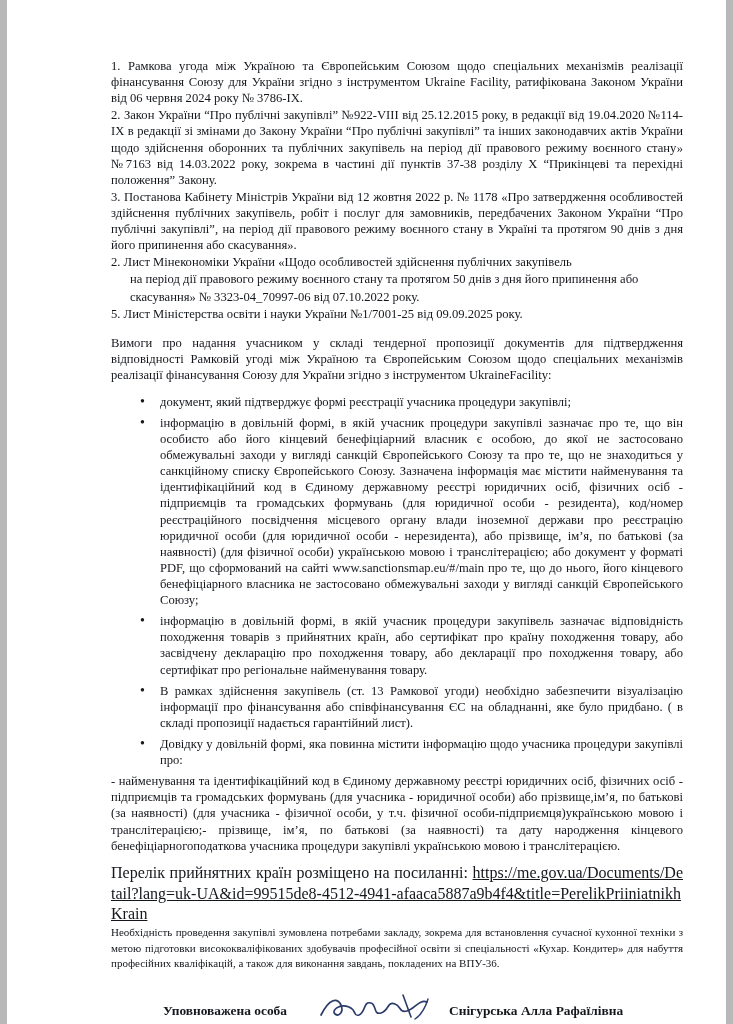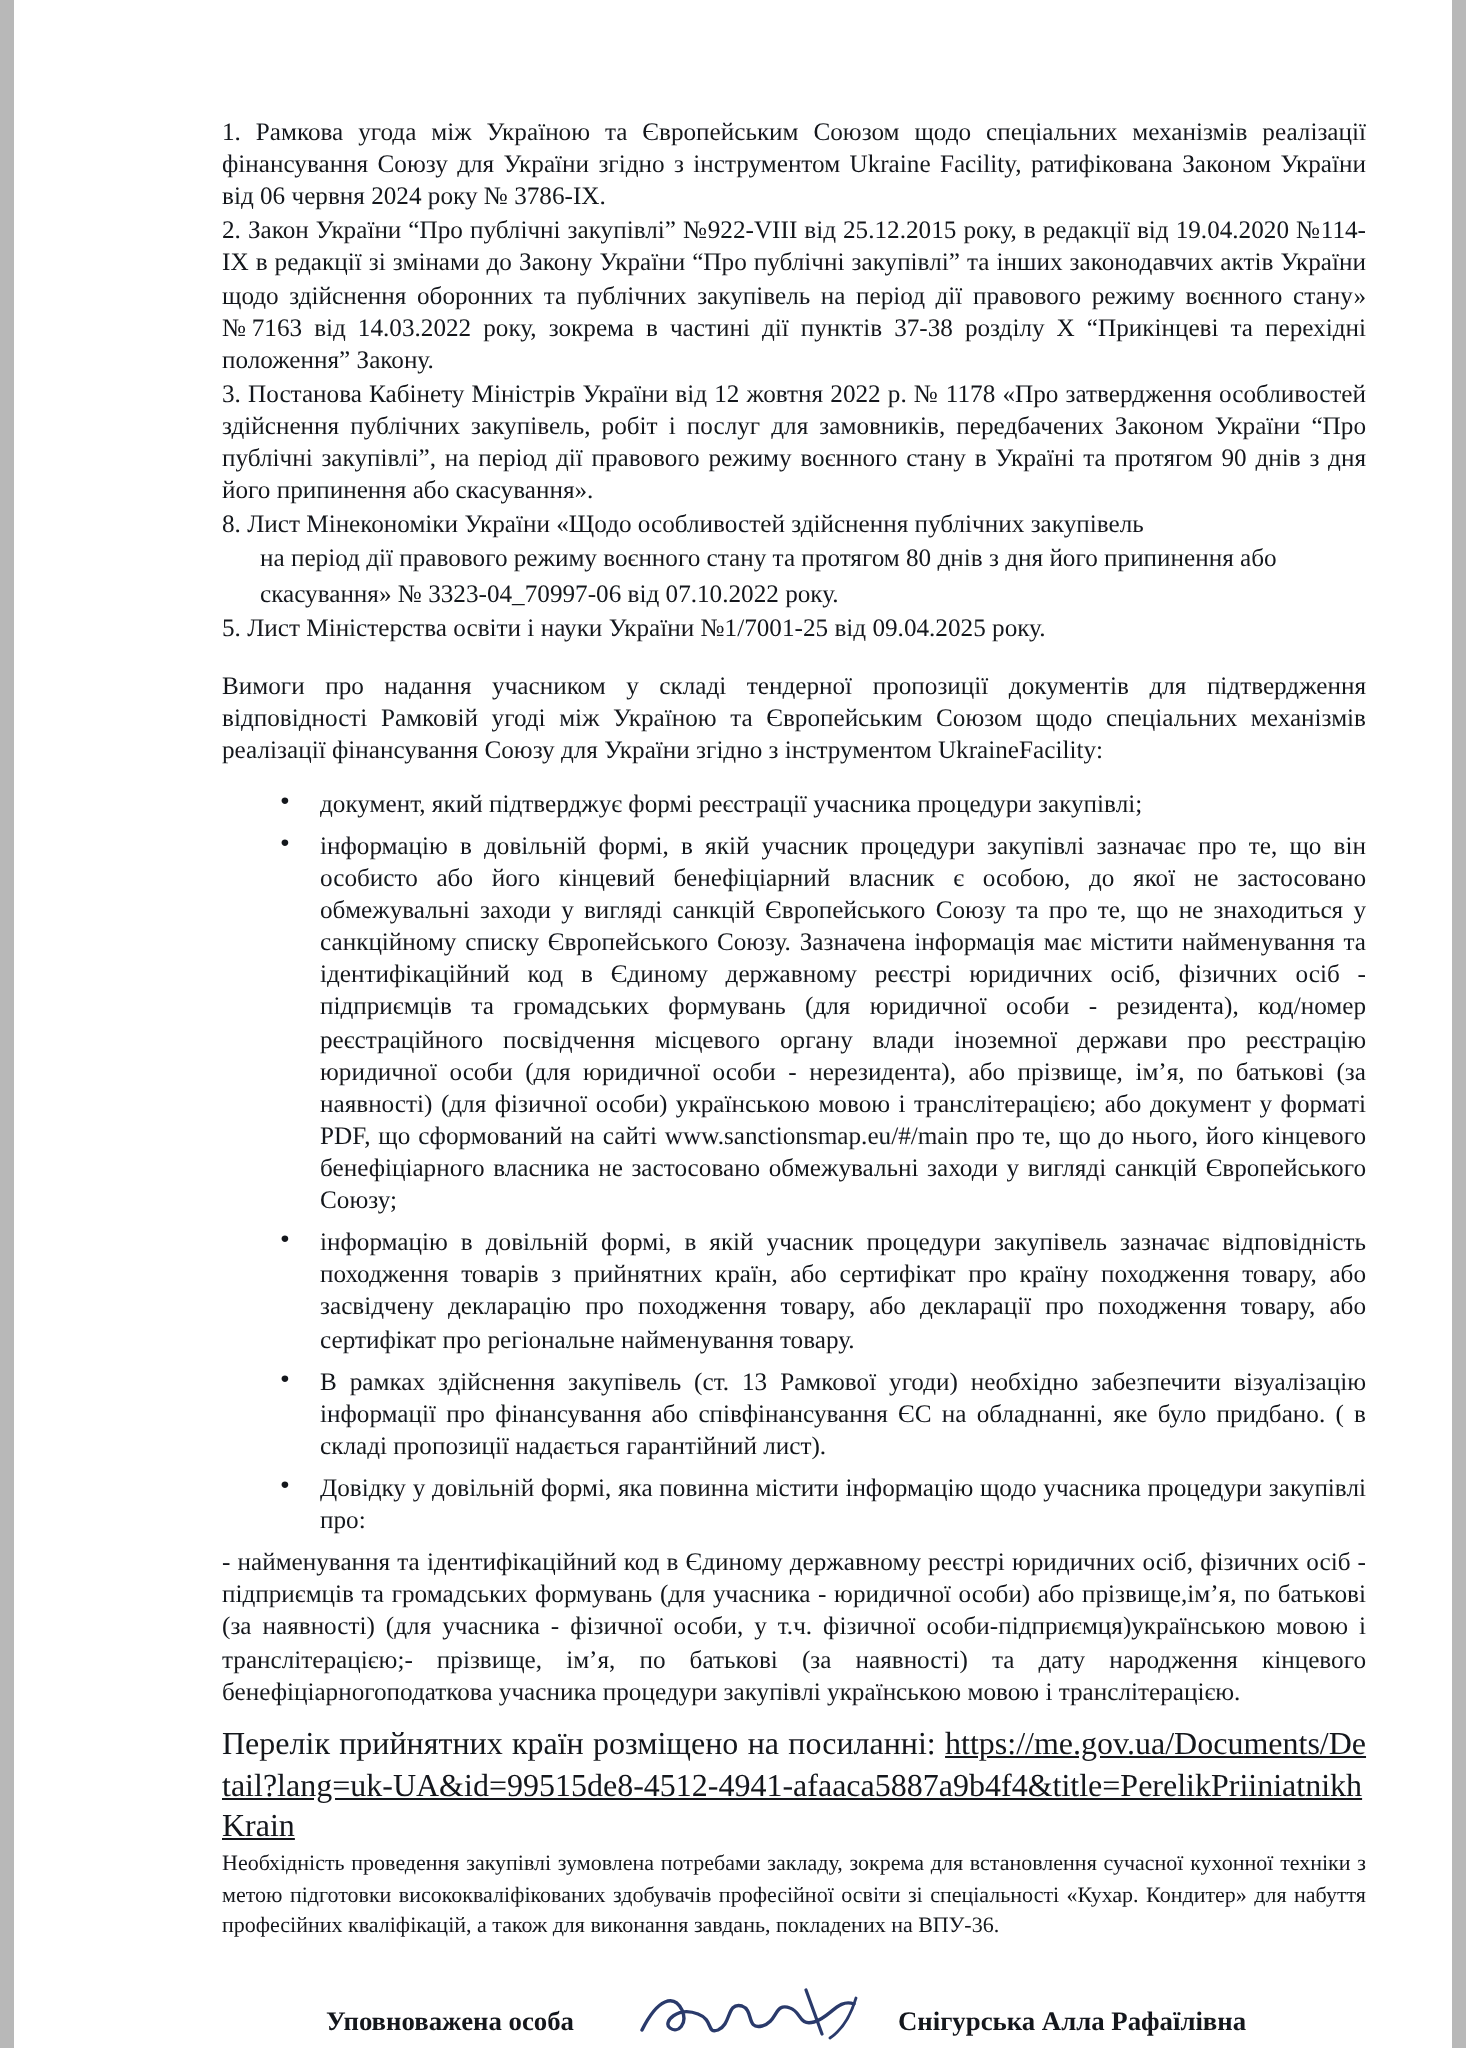--- a/index.html
+++ b/index.html
@@ -116,24 +116,24 @@
 </style>
 </head>
 <body>
 
 <div class="page">
   <div class="content">
 
     <p class="numbered">1.  Рамкова  угода  між  Україною  та  Європейським  Союзом  щодо  спеціальних  механізмів  реалізації фінансування  Союзу  для  України  згідно  з  інструментом  Ukraine Facility,  ратифікована  Законом України від 06 червня 2024 року № 3786-IX.</p>
     <p class="numbered">2. Закон України  “Про публічні закупівлі” №922-VIII від 25.12.2015 року, в редакції від 19.04.2020 №114-ІХ в редакції зі змінами до Закону України “Про публічні закупівлі” та інших законодавчих актів України щодо здійснення оборонних та публічних закупівель на період дії правового режиму воєнного стану» №7163 від 14.03.2022 року, зокрема в частині дії пунктів 37-38 розділу Х “Прикінцеві та перехідні положення” Закону.</p>
     <p class="numbered">3. Постанова Кабінету Міністрів України від 12 жовтня 2022 р. № 1178 «Про затвердження особливостей здійснення публічних закупівель, робіт і послуг для замовників, передбачених Законом України “Про публічні закупівлі”, на період дії правового режиму воєнного стану в Україні та протягом 90 днів з дня його припинення або скасування».</p>
-    <p class="numbered">8. Лист Мінекономіки України «Щодо особливостей здійснення публічних закупівель</p>
-    <p class="numbered indent-first">на період дії правового режиму воєнного стану та протягом 80 днів з дня його припинення або</p>
+    <p class="numbered">2. Лист Мінекономіки України «Щодо особливостей здійснення публічних закупівель</p>
+    <p class="numbered indent-first">на період дії правового режиму воєнного стану та протягом 50 днів з дня його припинення або</p>
     <p class="numbered indent-first">скасування» № 3323-04_70997-06 від 07.10.2022 року.</p>
-    <p class="numbered">5. Лист Міністерства освіти і науки України №1/7001-25 від 09.04.2025 року.</p>
+    <p class="numbered">5. Лист Міністерства освіти і науки України №1/7001-25 від 09.09.2025 року.</p>
 
     <p class="heading-block">Вимоги про надання учасником у складі тендерної пропозиції документів для  підтвердження відповідності  Рамковій  угоді  між  Україною  та  Європейським  Союзом  щодо  спеціальних механізмів реалізації фінансування Союзу для України згідно з інструментом UkraineFacility:</p>
 
     <ul class="bullets">
       <li>документ, який підтверджує формі реєстрації учасника процедури закупівлі;</li>
       <li>інформацію в довільній формі, в якій учасник процедури закупівлі зазначає про те, що він особисто або його кінцевий бенефіціарний власник є особою, до якої не застосовано обмежувальні заходи у вигляді санкцій Європейського Союзу та про те, що не знаходиться у санкційному списку Європейського Союзу. Зазначена інформація має містити найменування та ідентифікаційний код в Єдиному державному реєстрі юридичних осіб, фізичних осіб - підприємців та громадських формувань (для юридичної особи - резидента), код/номер реєстраційного посвідчення місцевого органу влади іноземної держави про реєстрацію юридичної особи (для юридичної особи - нерезидента), або прізвище, ім’я, по батькові (за наявності) (для фізичної особи) українською мовою і транслітерацією; або документ у форматі PDF, що сформований на сайті www.sanctionsmap.eu/#/main про те, що до нього, його кінцевого бенефіціарного власника не застосовано обмежувальні заходи у вигляді санкцій Європейського Союзу;</li>
       <li>інформацію в довільній формі, в якій учасник процедури закупівель зазначає відповідність походження товарів з прийнятних країн, або сертифікат про країну походження товару, або засвідчену декларацію про походження товару, або декларації про походження товару, або сертифікат про регіональне найменування товару.</li>
       <li>В рамках здійснення закупівель (ст. 13 Рамкової угоди) необхідно забезпечити візуалізацію інформації про фінансування або співфінансування ЄС на обладнанні, яке було придбано. ( в складі пропозиції надається гарантійний лист).</li>
       <li>
         <span class="sub-line">Довідку у довільній формі, яка повинна містити інформацію щодо учасника процедури закупівлі про:</span>

